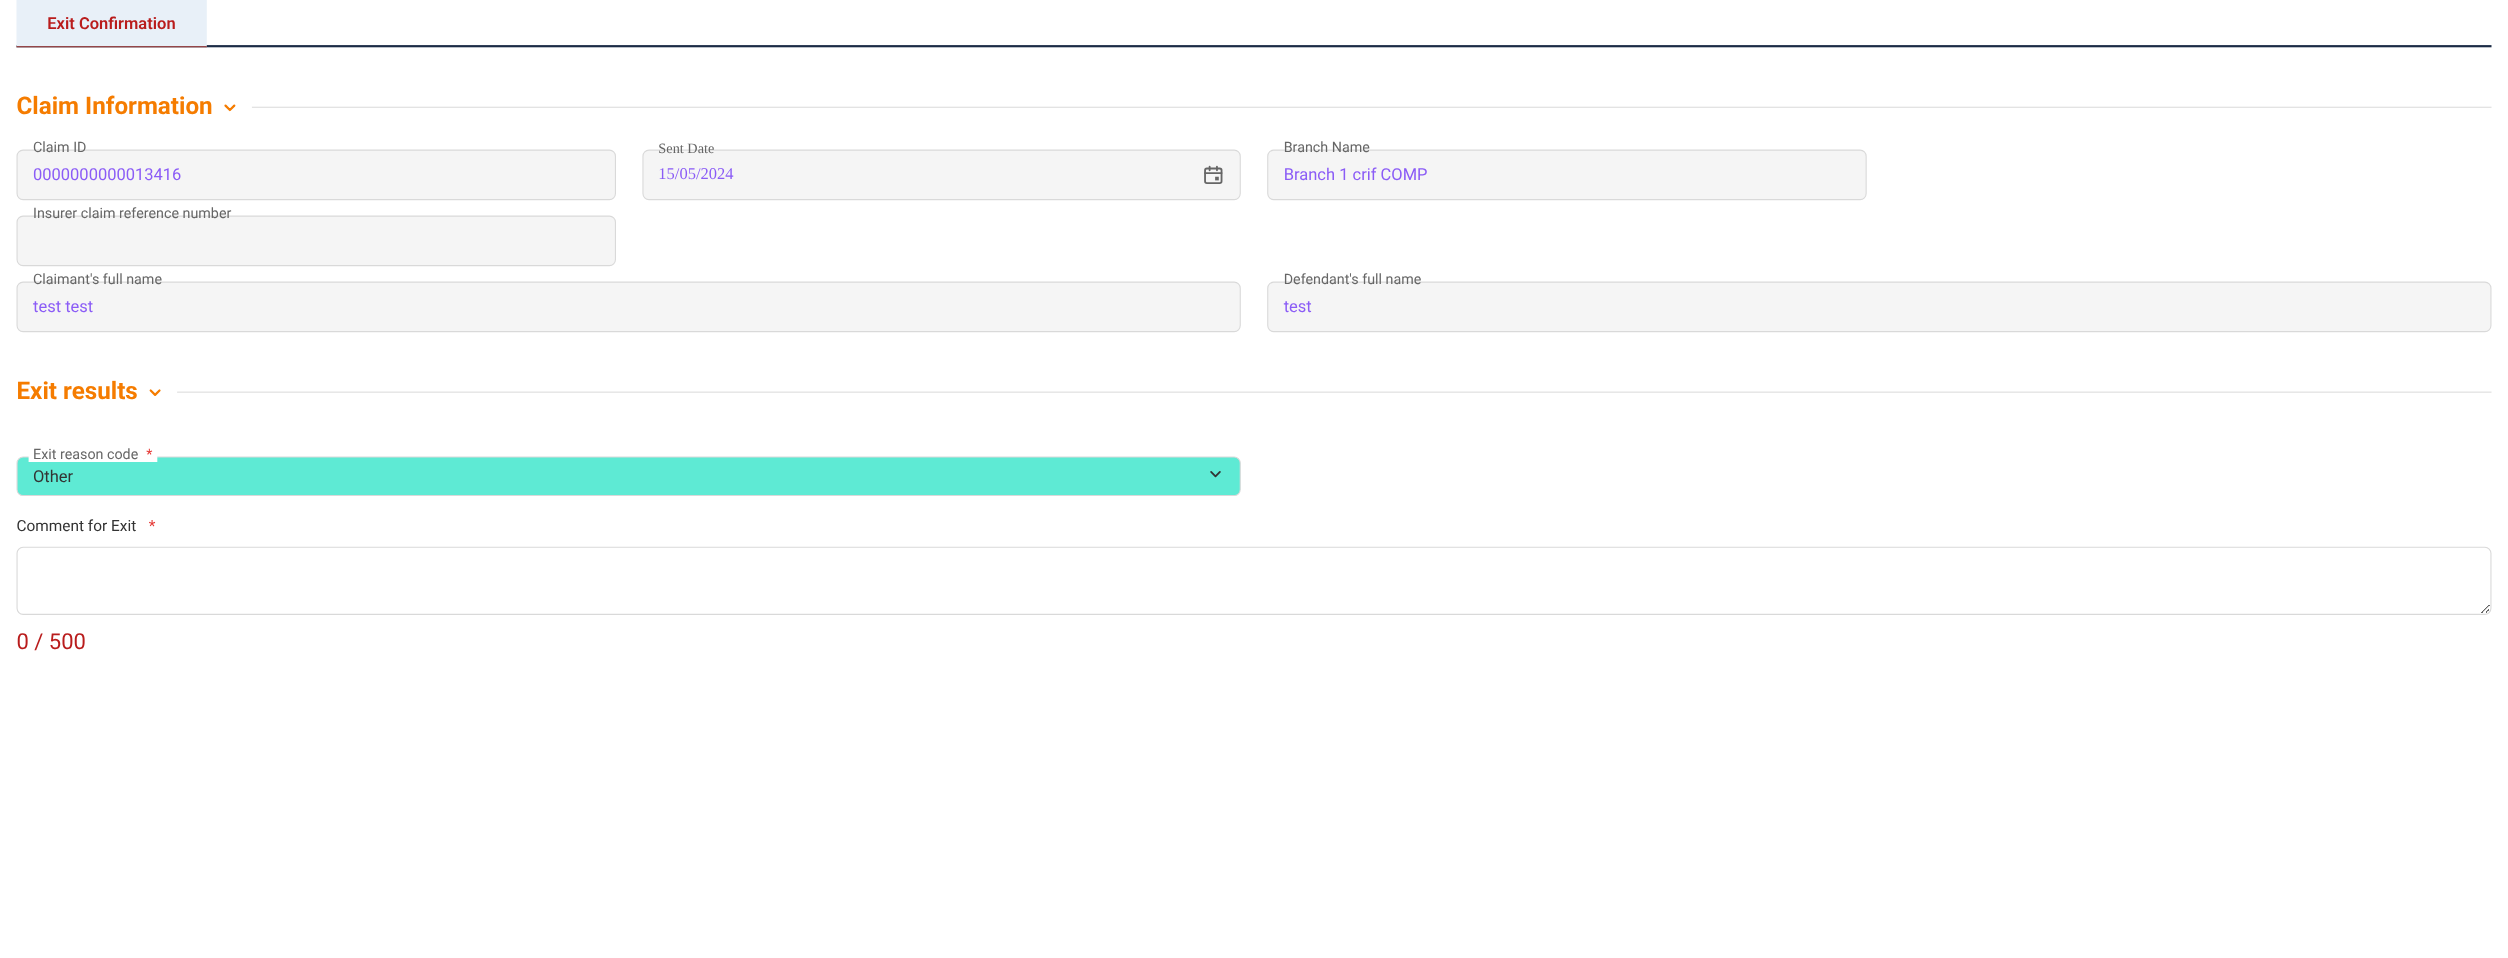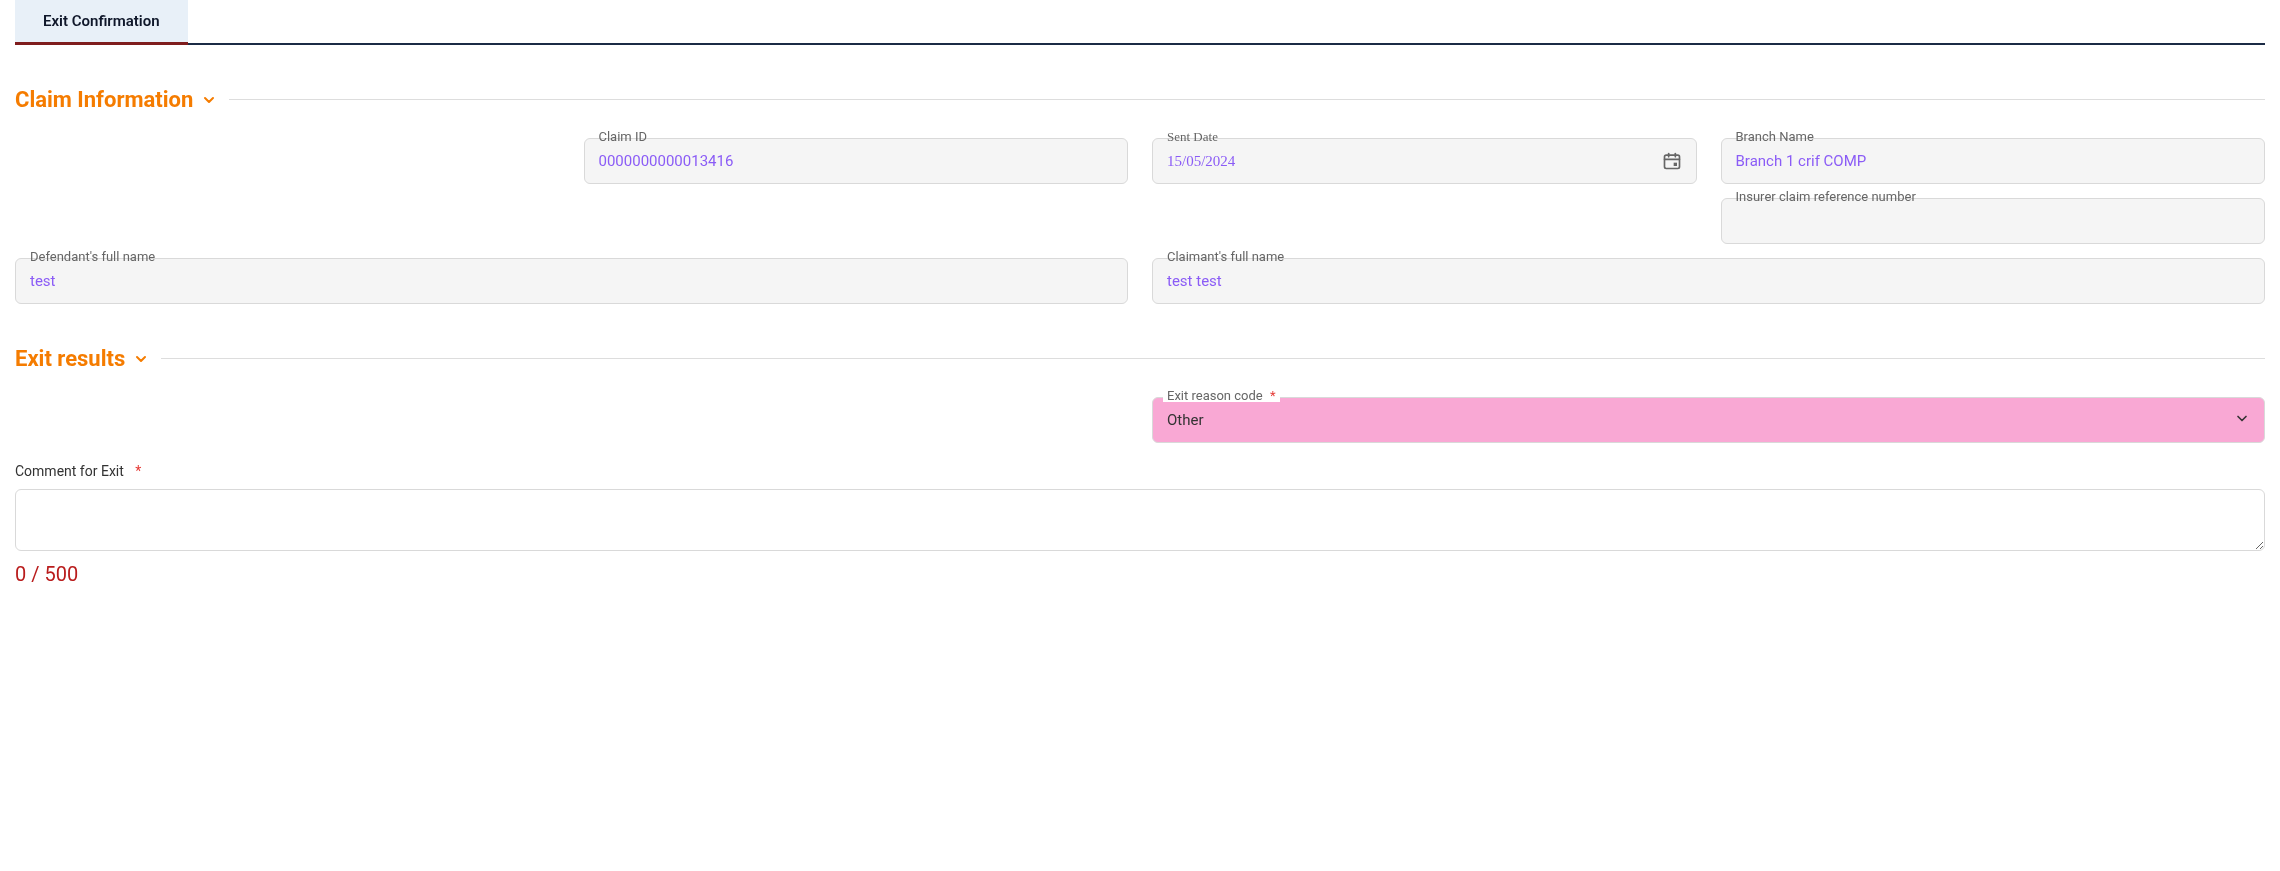--- a/index.html
+++ b/index.html
@@ -14,23 +14,23 @@
   .page {
     padding: 0 15px 30px 15px;
   }
   .tabs {
     border-bottom: 2px solid #1b2b45;
     display: flex;
   }
   .tab {
     padding: 12px 28px 12px 28px;
     font-weight: 600;
-    color: #0f172a;
+    color: #b91c1c;
     background: #e8f0f8;
-    border-bottom: 3px solid #7f1d1d;
+    border-bottom: 1px solid #7f1d1d;
     margin-bottom: -2px;
     font-size: 15px;
   }
 
   .section-header {
     display: flex;
     align-items: center;
     margin-top: 42px;
     margin-bottom: 26px;
   }
@@ -51,21 +51,20 @@
     flex: 1;
     height: 1px;
     background: #ddd;
   }
 
   .row {
     display: flex;
     flex-wrap: wrap;
     gap: 24px;
     margin-bottom: 14px;
-    justify-content: flex-end;
   }
   .field {
     position: relative;
     flex: 1;
   }
   .field.quarter { flex: 0 0 calc(25% - 18px); }
   .field.half    { flex: 0 0 calc(50% - 12px); }
   .field.full    { flex: 0 0 100%; }
 
   .field-box {
@@ -98,26 +97,27 @@
     right: 14px;
     top: 50%;
     transform: translateY(-50%);
   }
   .field-box .trail-icon svg { display:block; }
 
   .select-box {
     position: relative;
     border: 1px solid #d9d9d9;
     border-radius: 6px;
-    background: #f9a8d4;
-    height: 46px;
+    background: #5eead4;
+    height: 36px;
     display: flex;
     align-items: center;
     padding: 0 14px;
     cursor: pointer;
+    margin-top: 20px;
   }
   .select-box .float-label {
     position: absolute;
     top: -9px;
     left: 10px;
     background: #fff;
     padding: 0 4px;
     font-size: 13px;
     color: #666;
     line-height: 1;
@@ -211,28 +211,28 @@
       <div class="field-box">
         <span class="float-label">Insurer claim reference number</span>
         <span class="value"></span>
       </div>
     </div>
   </div>
 
   <div class="row">
     <div class="field half">
       <div class="field-box">
+        <span class="float-label">Claimant's full name</span>
+        <span class="value">test test</span>
+      </div>
+    </div>
+    <div class="field half">
+      <div class="field-box">
         <span class="float-label">Defendant's full name</span>
         <span class="value">test</span>
-      </div>
-    </div>
-    <div class="field half">
-      <div class="field-box">
-        <span class="float-label">Claimant's full name</span>
-        <span class="value">test test</span>
       </div>
     </div>
   </div>
 
   <div class="section-header">
     <h2 class="section-title">
       <span>Exit results</span>
       <span class="section-chevron">
         <svg width="16" height="16" viewBox="0 0 24 24" fill="none" stroke="#f57c00" stroke-width="3" stroke-linecap="round" stroke-linejoin="round">
             <polyline points="6 9 12 15 18 9"></polyline>

